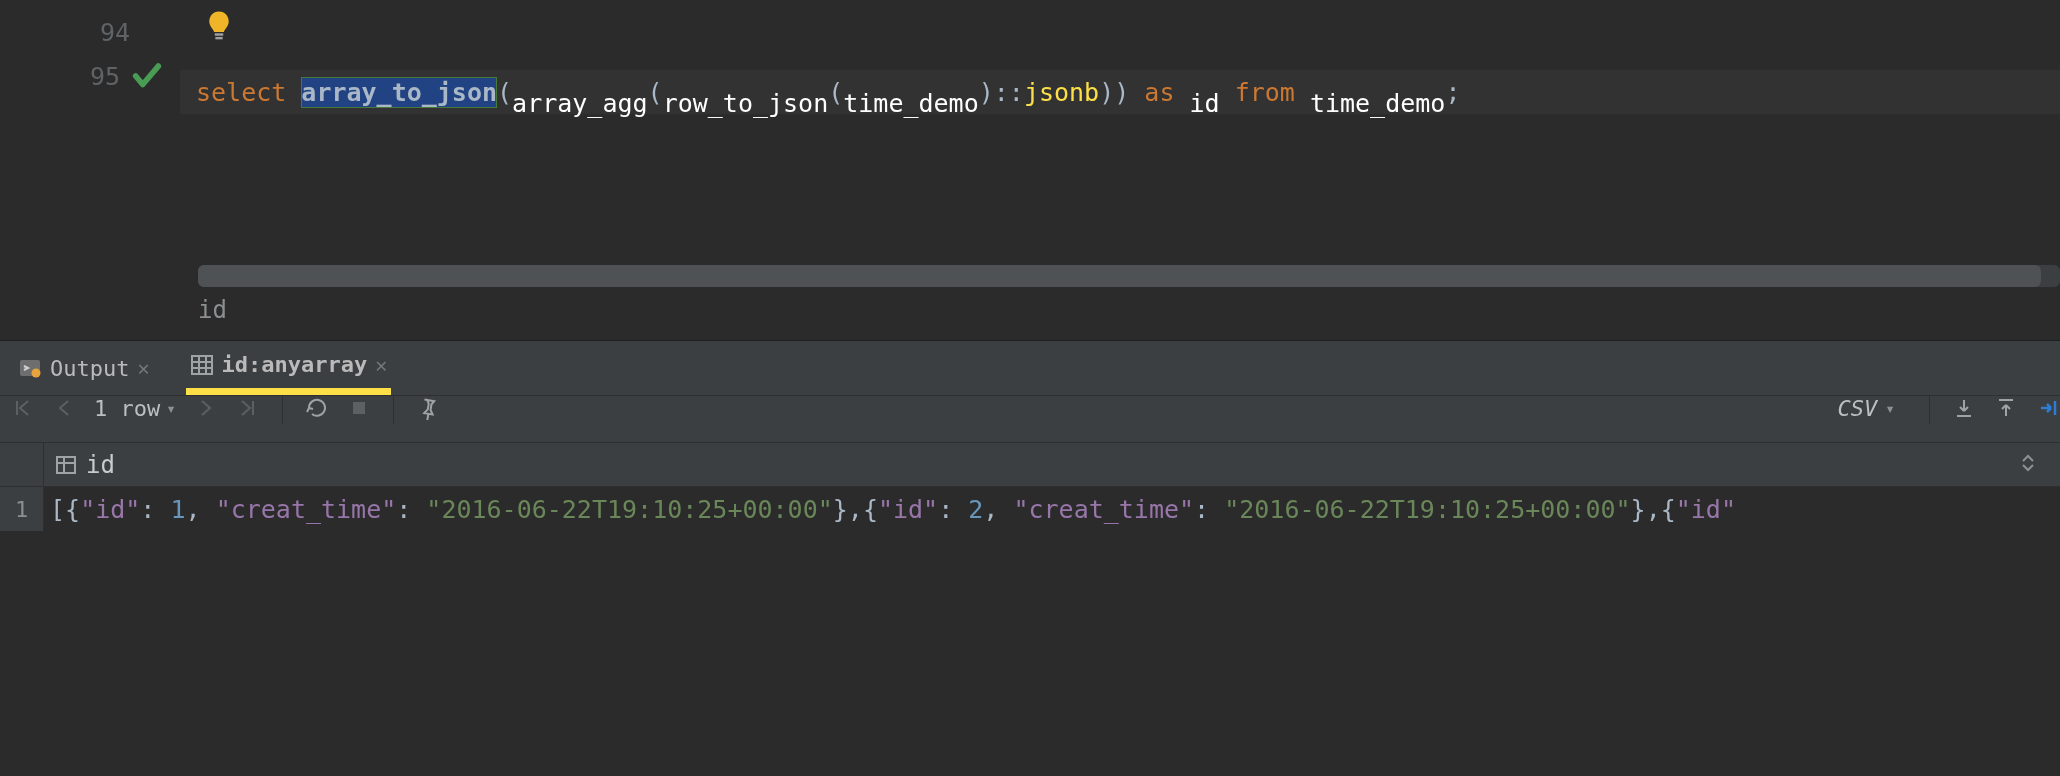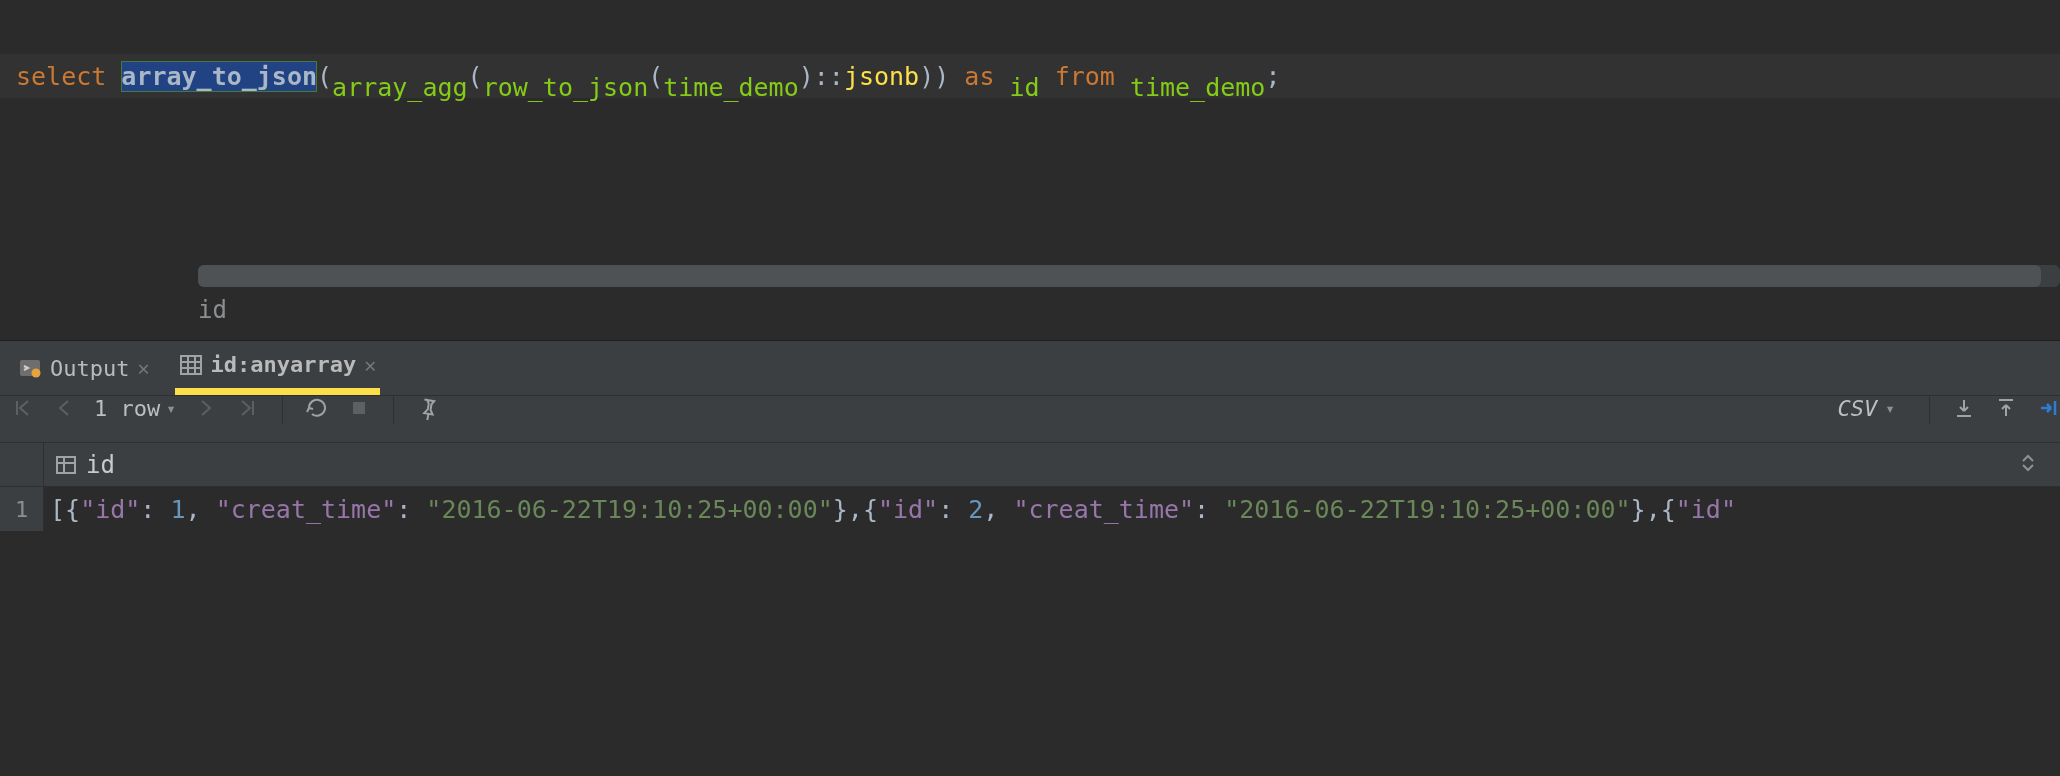--- a/index.html
+++ b/index.html
@@ -45,36 +45,36 @@
   .gutter-check svg { width: 34px; height: 34px; }
   .bulb {
     position: absolute;
     left: 206px;
     top: -1px;
   }
   .bulb svg { width: 26px; height: 34px; }
 
   .code-area {
     flex: 1;
-    padding-top: 10px;
+    padding-top: 26px;
     position: relative;
   }
   .code-row {
     height: 44px;
     display: flex;
     align-items: center;
     font-size: 25px;
     white-space: pre;
     padding-left: 16px;
   }
   .code-row.current {
     background: #323232;
   }
   .tok-k   { color: #cb7832; }   
-  .tok-fn  { color: #84cc16; margin-top: 23px; }   
+  .tok-fn  { color: #ffffff; margin-top: 23px; }   
   .tok-sel { color: #a9b7c6; background: #214283; outline: 1px solid #467a3a; outline-offset: -1px; padding: 1px 0; font-weight: bold;}
   .tok-p   { color: #a9b7c6; }   
   .tok-ty  { color: #fde047; }
 
   .h-scroll {
     position: absolute;
     left: 198px;
     right: 0;
     top: 265px;
     height: 22px;
@@ -106,21 +106,21 @@
     border-top: 1px solid #1e1f20;
     height: 436px;
     display: flex;
     flex-direction: column;
   }
   .tabs {
     display: flex;
     align-items: center;
     height: 54px;
     padding-left: 14px;
-    gap: 21px;
+    gap: 32px;
     font-size: 22px;
     color: #bbbbbb;
   }
   .tab {
     display: flex;
     align-items: center;
     gap: 8px;
     height: 100%;
     padding: 0 4px;
     color: #bababa;
@@ -216,20 +216,41 @@
 
   .rest-dark {
     flex: 1;
     background: #2b2b2b;
   }
 </style>
 </head>
 <body>
 
 <div class="editor-pane">
+  <div class="gutter">
+    <div class="gutter-row">
+      <span class="line-num">94</span>
+      <span style="width:34px;display:inline-block"></span>
+      <span class="bulb">
+        <svg viewBox="0 0 20 28">
+            <path d="M10 2 C5 2 2 6 2 10 C2 14 5 16 6 19 L14 19 C15 16 18 14 18 10 C18 6 15 2 10 2 Z" fill="#f0b429"></path>
+            <rect x="6.5" y="20" width="7" height="2" fill="#a0a0a0"></rect>
+            <rect x="7" y="23" width="6" height="2" fill="#a0a0a0"></rect>
+          </svg>
+      </span>
+    </div>
+    <div class="gutter-row">
+      <span class="line-num">95</span>
+      <span class="gutter-check">
+        <svg viewBox="0 0 24 24">
+            <path d="M4 12 L9 18 L20 5" stroke="#499c54" stroke-width="4" fill="none" stroke-linecap="round" stroke-linejoin="round"></path>
+          </svg>
+      </span>
+    </div>
+  </div>
 
   <div class="code-area">
     <div class="code-row"></div>
     <div class="code-row current"><span class="tok-k">select </span><span class="tok-sel">array_to_json</span><span class="tok-p">(</span><span class="tok-fn">array_agg</span><span class="tok-p">(</span><span class="tok-fn">row_to_json</span><span class="tok-p">(</span><span class="tok-fn">time_demo</span><span class="tok-p">)::</span><span class="tok-ty">jsonb</span><span class="tok-p">)</span><span class="tok-p">) </span><span class="tok-k">as </span><span class="tok-fn">id </span><span class="tok-k">from </span><span class="tok-fn">time_demo</span><span class="tok-p">;</span></div>
   </div>
 
   <div class="h-scroll">
     <div class="h-scroll-thumb"></div>
   </div>
 

